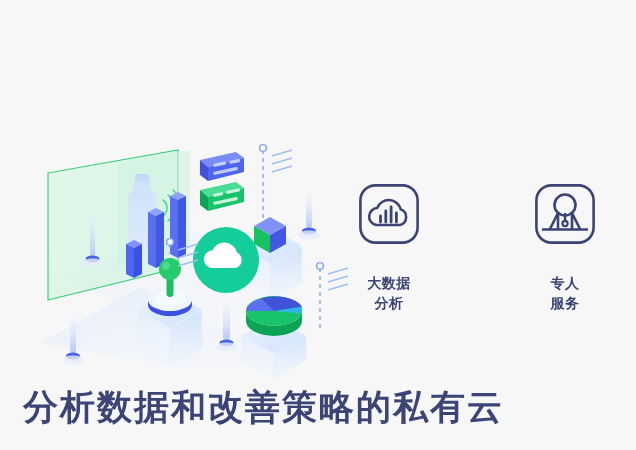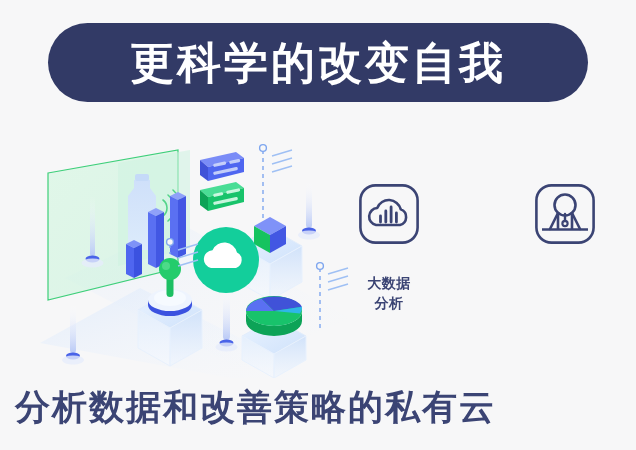--- a/index.html
+++ b/index.html
@@ -39,31 +39,28 @@
   .feature .flabel{
     margin-top:28px;color:#3b4474;font-size:14px;font-weight:bold;
     text-align:center;line-height:1.45;letter-spacing:.5px;
   }
 
   
   .tagline{
     position:absolute;left:0;top:386px;width:511px;
     text-align:center;color:#3b4474;
     font-size:35px;font-weight:bold;letter-spacing:2px;
-    line-height:1.2;white-space:nowrap;
+    line-height:1.2;white-space:nowrap;padding-left:8px;
   }
 </style>
 </head>
 <body>
 
 <div class="stage">
 
-  <div class="title-pill">
-    <span class="title-text">更科学的改变自我</span>
-  </div>
 
   <div class="illus">
     <svg viewBox="0 0 330 250" xmlns="http://www.w3.org/2000/svg">
       <defs>
         <linearGradient id="panelG" x1="0" y1="0" x2="1" y2="1">
           <stop offset="0%" stop-color="#ddf7e6" stop-opacity=".85"></stop>
           <stop offset="100%" stop-color="#c9f2dc" stop-opacity=".55"></stop>
         </linearGradient>
         <linearGradient id="cubeTop" x1="0" y1="0" x2="1" y2="1">
           <stop offset="0%" stop-color="#eaf3ff"></stop>
@@ -258,19 +255,23 @@
         <svg viewBox="0 0 62 62" xmlns="http://www.w3.org/2000/svg">
           <rect x="2.4" y="2.4" width="57.2" height="57.2" rx="15" fill="none" stroke="#3b4474" stroke-width="2.6"></rect>
           <circle cx="31" cy="22" r="10.5" fill="none" stroke="#3b4474" stroke-width="2.6"></circle>
           <path d="M24,30 L16,46 M38,30 L46,46" fill="none" stroke="#3b4474" stroke-width="2.6" stroke-linecap="round"></path>
           <path d="M24,30 L24,46 M38,30 L38,46" fill="none" stroke="#3b4474" stroke-width="2.6"></path>
           <path d="M31,31 L31,38" fill="none" stroke="#3b4474" stroke-width="2.4" stroke-linecap="round"></path>
           <circle cx="31" cy="40.5" r="2.6" fill="none" stroke="#3b4474" stroke-width="2.2"></circle>
           <line x1="8" y1="46.5" x2="54" y2="46.5" stroke="#3b4474" stroke-width="2.6"></line>
         </svg>
       </div>
+      <div class="flabel">
+        <span>专人</span><br>
+        <span>服务</span>
+      </div>
     </div>
 
   </div>
 
   <div class="tagline">分析数据和改善策略的私有云</div>
 
 </div>
 
 </body></html>

